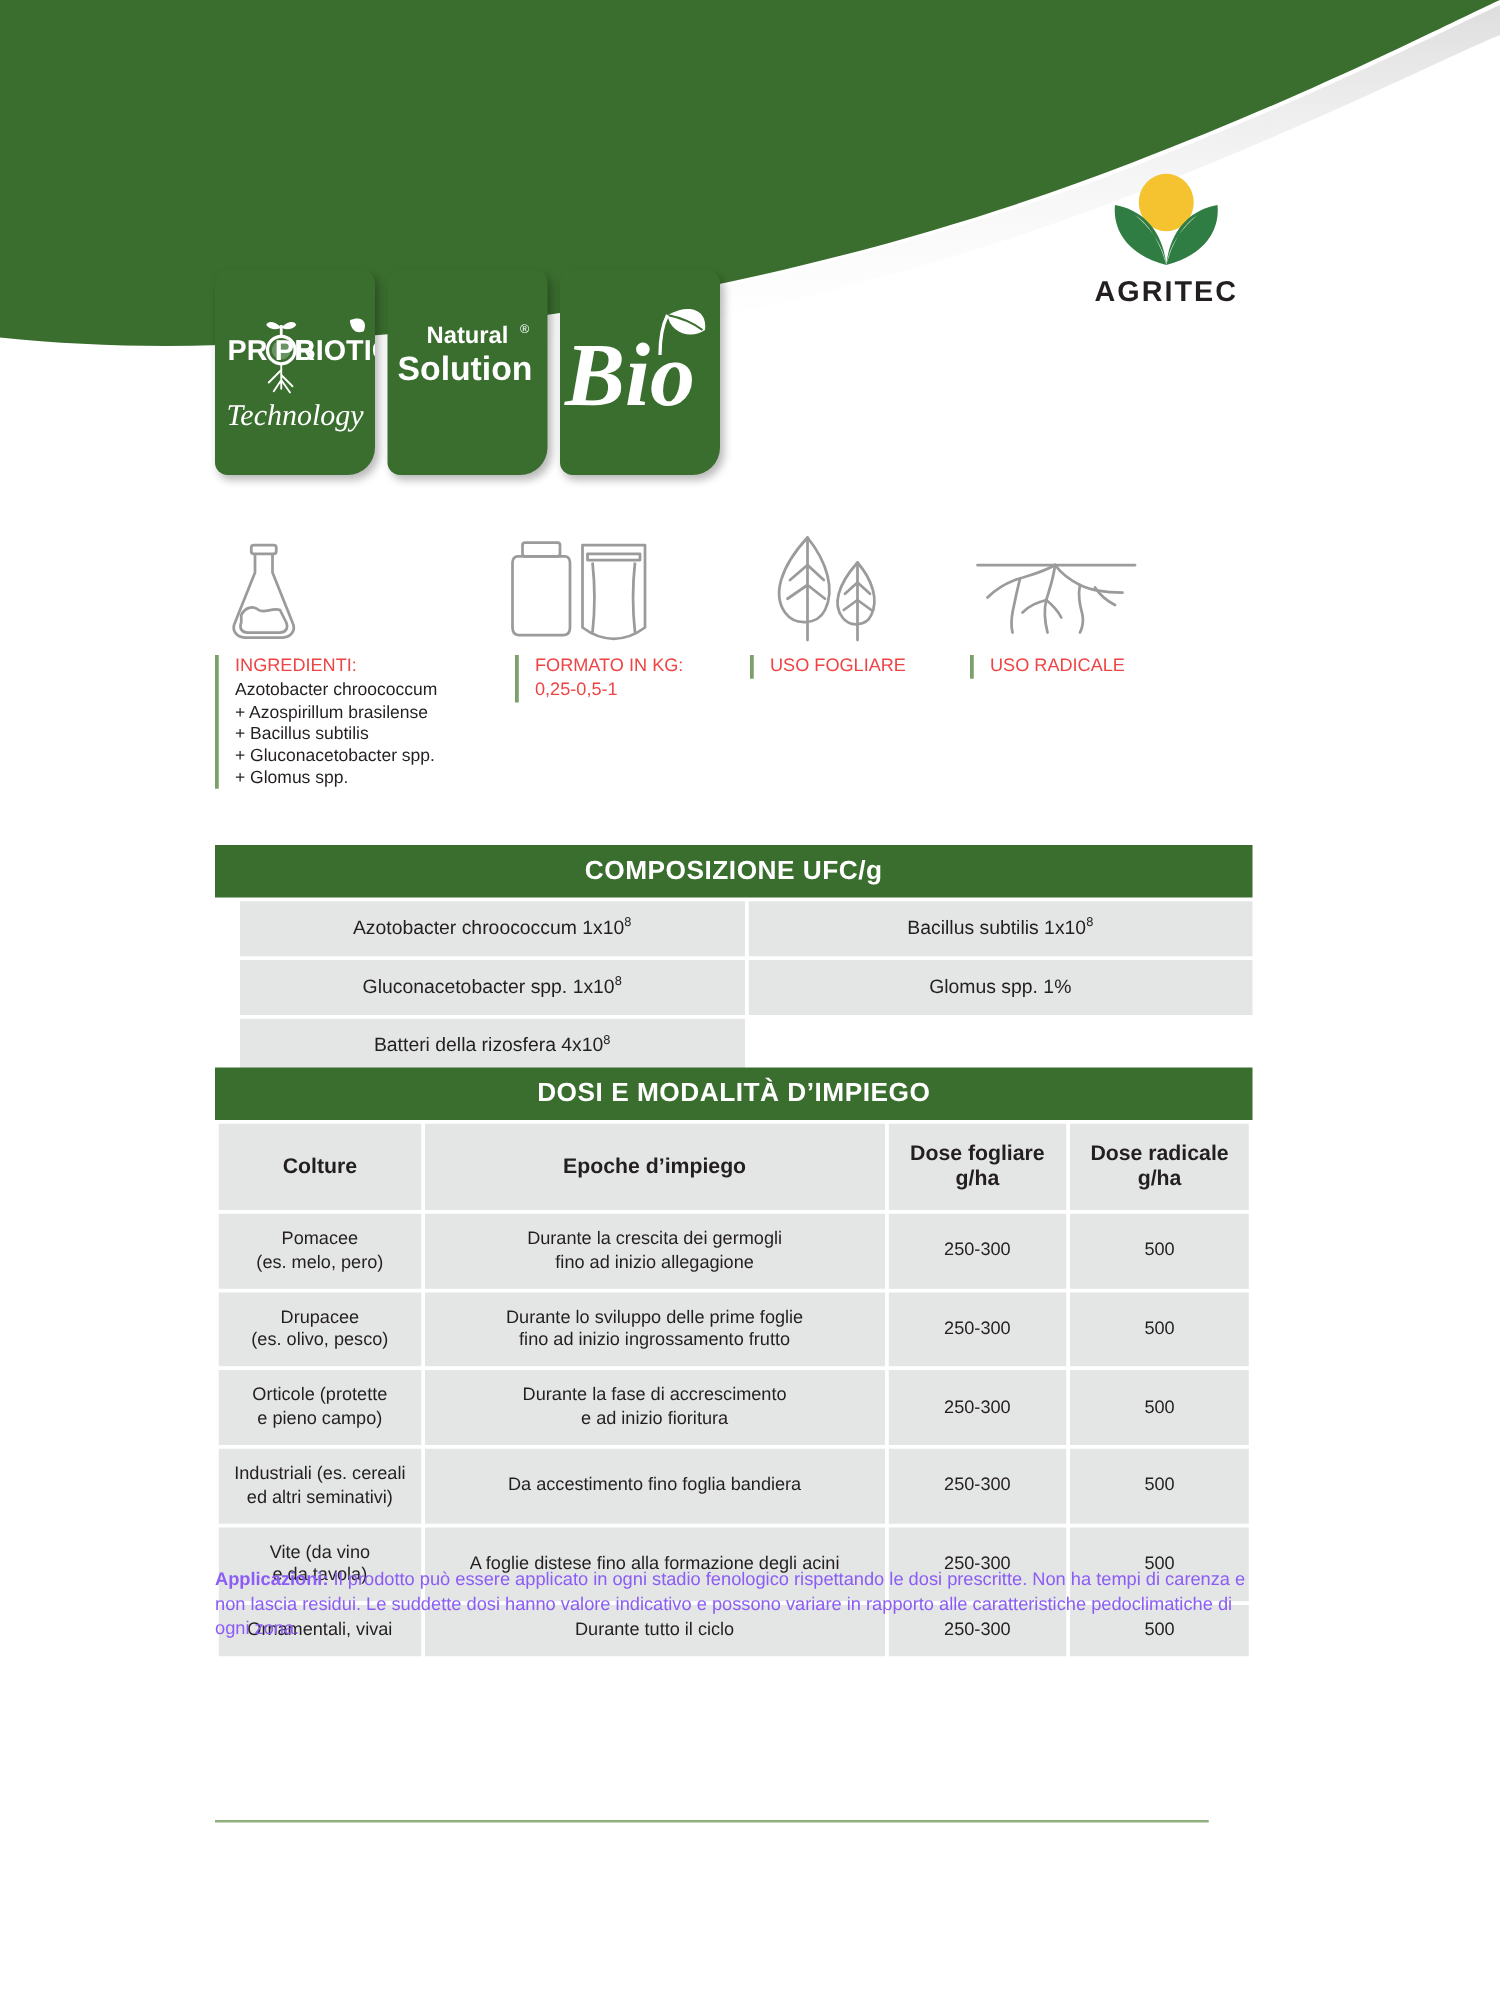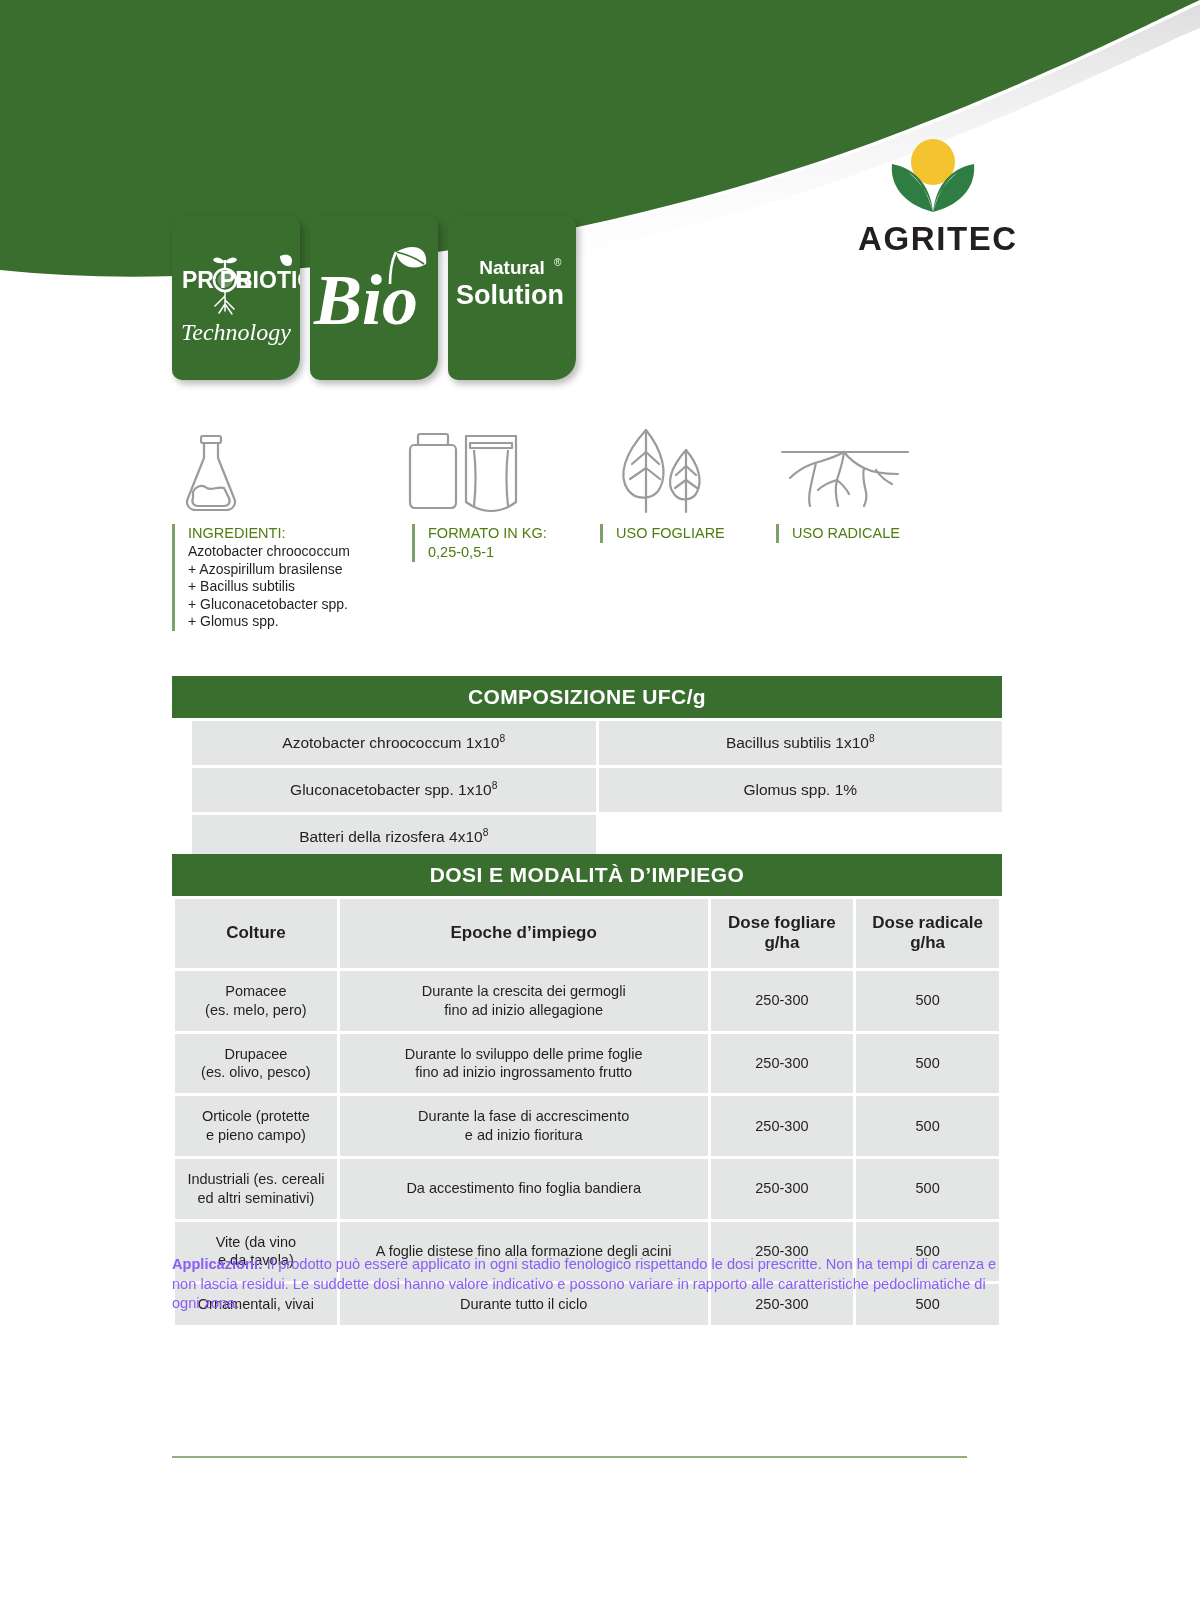--- a/index.html
+++ b/index.html
@@ -13,21 +13,21 @@
   .page { position: relative; width: 1200px; height: 1600px; overflow: hidden; }
 
   
   .header-wrap { position: absolute; left: 0; top: 0; width: 1200px; height: 400px; }
   .header-wrap svg { display: block; }
 
   
   .logo { position: absolute; left: 858px; top: 138px; width: 150px; text-align: center; }
   .logo-mark { width: 150px; height: 78px; display: block; }
   .logo-text {
-    font-size: 33px; font-weight: bold; letter-spacing: 1.6px;
+    font-size: 23px; font-weight: bold; letter-spacing: 1.6px;
     color: #231f20; margin-top: 4px; font-family: "Liberation Sans", sans-serif;
   }
 
   
   .badges { position: absolute; left: 172px; top: 216px; display: flex; gap: 10px; }
   .badge {
     width: 128px; height: 164px; background: #3a6e2e;
     border-radius: 10px 10px 22px 10px;
     box-shadow: 3px 4px 7px rgba(0,0,0,0.28);
     position: relative; overflow: hidden;
@@ -43,21 +43,21 @@
   .icon-fogliare  { left: 432px; top: 0px; }
   .icon-radicale  { left: 608px; top: 16px; }
 
   .labels { position: relative; height: 130px; }
   .label-block { position: absolute; padding-left: 13px; border-left: 3px solid #7ba06a; }
   .lb-ingredienti { left: 0px;   top: 0px; width: 240px; }
   .lb-formato     { left: 240px; top: 0px; width: 190px; }
   .lb-fogliare    { left: 428px; top: 0px; width: 175px; }
   .lb-radicale    { left: 604px; top: 0px; width: 185px; }
 
-  .lab-title { font-size: 14.5px; line-height: 19px; color: #4d7c0f; white-space: nowrap; }
+  .lab-title { font-size: 14.5px; line-height: 19px; color: #ef4444; white-space: nowrap; }
   .lab-line  { font-size: 14px; line-height: 17.5px; color: #231f20; white-space: nowrap; }
   .lab-line i, .it { }
 
   
   .tbl { position: absolute; left: 172px; width: 830px; }
   .tbl-title {
     background: #3a6e2e; color: #fff; text-align: center;
     font-size: 21px; font-weight: bold; letter-spacing: 0.4px;
     padding: 9px 0 10px; line-height: 1.1;
   }
@@ -146,32 +146,32 @@
         <path d="M53 75 L53 95 M53 80 L43 90 M53 84 L62 93 M53 88 L47 97 M53 88 L60 98" stroke="#ffffff" stroke-width="1.5" fill="none" stroke-linecap="round"></path>
 
         <path d="M108 40 C118 36 122 42 119 49 C113 52 108 47 108 40 Z" fill="#ffffff"></path>
 
         <text x="64" y="124" text-anchor="middle" fill="#ffffff" font-family="Liberation Serif, serif" font-size="24" font-style="italic">Technology</text>
       </svg>
     </div>
 
     <div class="badge">
       <svg width="128" height="164" viewBox="0 0 128 164" xmlns="http://www.w3.org/2000/svg">
+        <text x="64" y="58" text-anchor="middle" fill="#ffffff" font-family="Liberation Sans, sans-serif" font-size="19" font-weight="bold">Natural</text>
+        <text x="106" y="50" fill="#ffffff" font-family="Liberation Sans, sans-serif" font-size="10">®</text>
+        <text x="62" y="88" text-anchor="middle" fill="#ffffff" font-family="Liberation Sans, sans-serif" font-size="27" font-weight="bold">Solution</text>
+      </svg>
+    </div>
+
+    <div class="badge">
+      <svg width="128" height="164" viewBox="0 0 128 164" xmlns="http://www.w3.org/2000/svg">
         <text x="56" y="108" text-anchor="middle" fill="#ffffff" font-family="Liberation Serif, serif" font-size="72" font-style="italic" font-weight="bold">Bio</text>
         <path d="M86 36 C104 26 118 32 116 48 C104 56 88 50 86 36 Z" fill="#ffffff"></path>
         <path d="M86 36 C96 38 106 42 114 48" stroke="#3a6e2e" stroke-width="1.6" fill="none"></path>
         <path d="M86 36 C82 44 80 56 80 68" stroke="#ffffff" stroke-width="2.6" fill="none"></path>
-      </svg>
-    </div>
-
-    <div class="badge">
-      <svg width="128" height="164" viewBox="0 0 128 164" xmlns="http://www.w3.org/2000/svg">
-        <text x="64" y="58" text-anchor="middle" fill="#ffffff" font-family="Liberation Sans, sans-serif" font-size="19" font-weight="bold">Natural</text>
-        <text x="106" y="50" fill="#ffffff" font-family="Liberation Sans, sans-serif" font-size="10">®</text>
-        <text x="62" y="88" text-anchor="middle" fill="#ffffff" font-family="Liberation Sans, sans-serif" font-size="27" font-weight="bold">Solution</text>
       </svg>
     </div>
   </div>
 
   <div class="info-row">
     <div class="icons">
       <div class="icon-slot icon-ingredienti">
         <svg width="72" height="90" viewBox="0 0 72 90" xmlns="http://www.w3.org/2000/svg">
           <g fill="none" stroke="#9b9b9b" stroke-width="2.2" stroke-linejoin="round">
             <rect x="21" y="10" width="20" height="7" rx="2"></rect>

